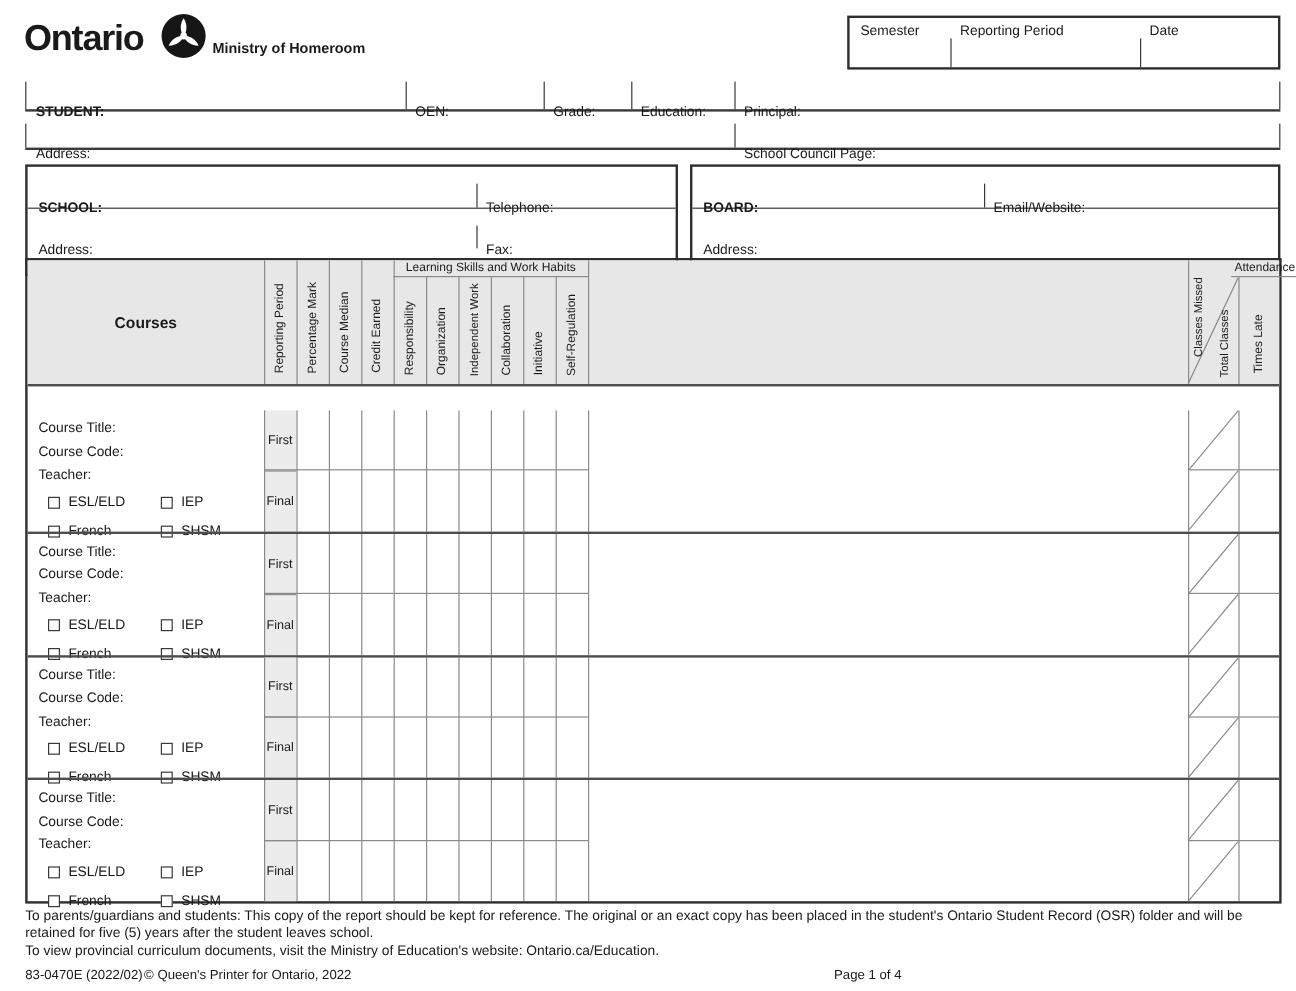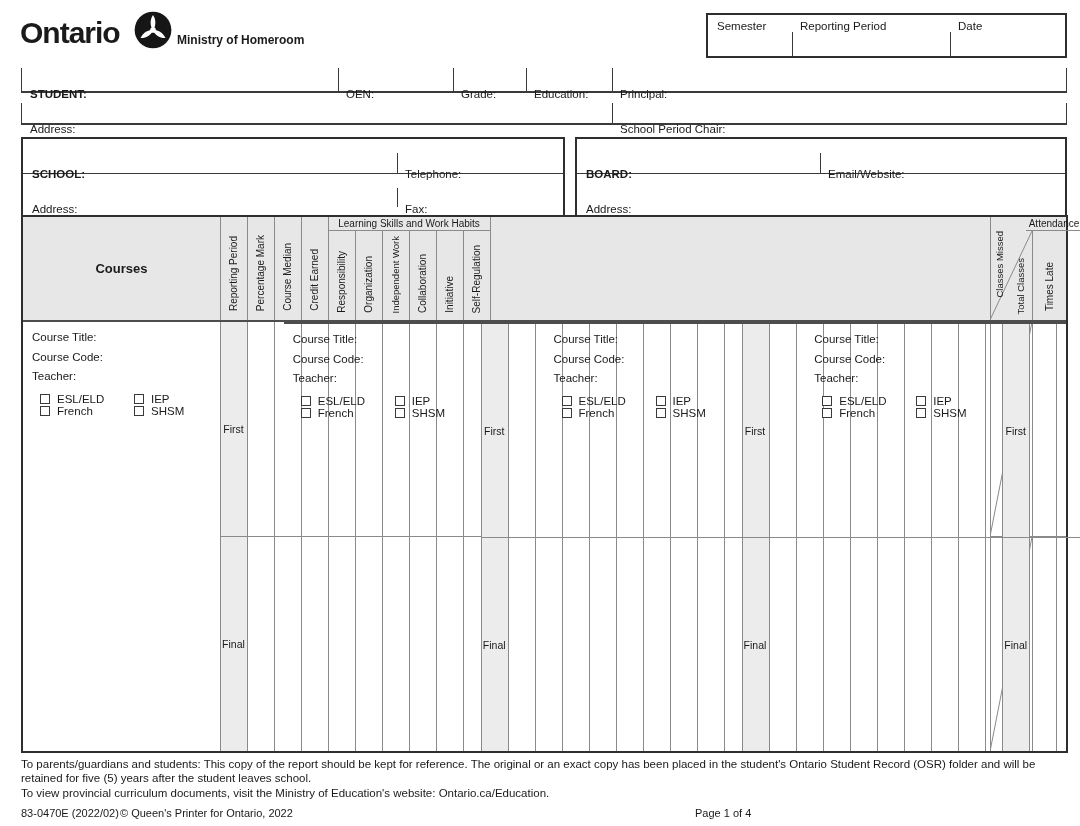--- a/index.html
+++ b/index.html
@@ -29,41 +29,41 @@
   .tick{position:absolute;width:1px;background:#3a3a3a;top:8px;bottom:0;}
   .flabel{position:absolute;top:4px;font-size:11.5px;white-space:nowrap;margin-top:24px;}
   .bold{font-weight:bold;}
 
   .info-box{position:absolute;top:137px;height:93px;border:2px solid var(--border);}
   .hsplit{position:absolute;left:0;right:0;top:34px;height:1px;background:#3a3a3a;}
 
   
   .rc-table{position:absolute;left:21px;top:215px;width:1047px;height:538px;border:2px solid var(--border);display:flex;flex-direction:column;}
   .rc-header{position:relative;height:105px;background:var(--hdrbg);border-bottom:2px solid #4d4d4d;flex:none;}
-  .rc-body{position:relative;flex:1;display:flex;flex-direction:row;}
+  .rc-body{position:relative;flex:1;display:flex;flex-direction:column;margin-top:20px;}
   .rc-block{position:relative;flex:1;}
   .rc-block + .rc-block{border-top:2px solid #4d4d4d;}
 
   .vline{position:absolute;top:0;bottom:0;width:1px;background:var(--grid);}
   .vline.part{top:14px;}
   .band{position:absolute;top:0;height:14px;border-bottom:1px solid var(--grid);font-size:10px;display:flex;align-items:center;justify-content:center;}
 
   .courses-head{position:absolute;left:0;top:0;bottom:0;width:197px;display:flex;align-items:center;justify-content:center;font-size:13px;font-weight:bold;}
   .vlab-box{position:absolute;display:flex;align-items:flex-end;justify-content:center;}
   .vlab{display:block;writing-mode:vertical-rl;transform:rotate(180deg);font-size:10px;white-space:nowrap;padding-top:4px;}
   .comments-head{position:absolute;left:467px;width:500px;top:0;bottom:0;display:flex;flex-direction:column;align-items:center;justify-content:center;gap:9px;}
   .comments-head .t1{font-size:13px;font-weight:bold;}
   .comments-head .t2{font-size:12.5px;}
 
   .diag-svg{position:absolute;left:0;top:0;width:100%;height:100%;}
 
   
   .cell-courses{position:absolute;left:0;top:0;bottom:0;width:197px;padding:6px 6px 0 9px;font-size:11.5px;}
   .course-line{line-height:19.5px;}
-  .checkbox-grid{display:grid;grid-template-columns:94px auto;row-gap:0;margin:6px 0 0 8px;}
+  .checkbox-grid{display:grid;grid-template-columns:94px auto;row-gap:12px;margin:6px 0 0 8px;}
   .cb-item{display:flex;align-items:center;gap:7px;font-size:11.5px;}
   .cb{width:10px;height:10px;border:1.2px solid #3a3a3a;background:#fff;flex:none;}
 
   .col-period{position:absolute;left:197px;width:27px;top:0;bottom:0;background:var(--pbg);display:flex;flex-direction:column;}
   .period-half{flex:1;display:flex;align-items:center;justify-content:center;font-size:10.5px;}
   .period-half.first{border-bottom:1px solid var(--grid);}
 
   .subrow-line{position:absolute;top:calc(50% - 1px);height:1px;background:var(--grid);}
   .col-att1{position:absolute;left:967px;width:42px;top:0;bottom:0;display:flex;flex-direction:column;}
   .att-half{position:relative;flex:1;}
@@ -111,21 +111,21 @@
     <span class="flabel" style="left:513px">Education:</span>
     <span class="tick" style="left:591px"></span>
     <span class="flabel" style="left:599px">Principal:</span>
   </div>
 
   <div class="field-row" style="top:95px;height:30px;">
     <span class="tick" style="left:0"></span>
     <span class="tick" style="right:0"></span>
     <span class="flabel" style="left:9px">Address:</span>
     <span class="tick" style="left:591px"></span>
-    <span class="flabel" style="left:599px">School Period Chair:</span>
+    <span class="flabel" style="left:599px">School Council Page:</span>
   </div>
 
   <div class="info-box" style="left:21px;width:544px;">
     <span class="hsplit"></span>
     <span class="flabel bold" style="left:9px;top:5px">SCHOOL:</span>
     <span class="vdiv" style="left:374px;top:14px;height:20px"></span>
     <span class="flabel" style="left:382px;top:5px">Telephone:</span>
     <span class="flabel" style="left:9px;top:40px">Address:</span>
     <span class="vdiv" style="left:374px;top:49px;height:19px"></span>
     <span class="flabel" style="left:382px;top:40px">Fax:</span>

